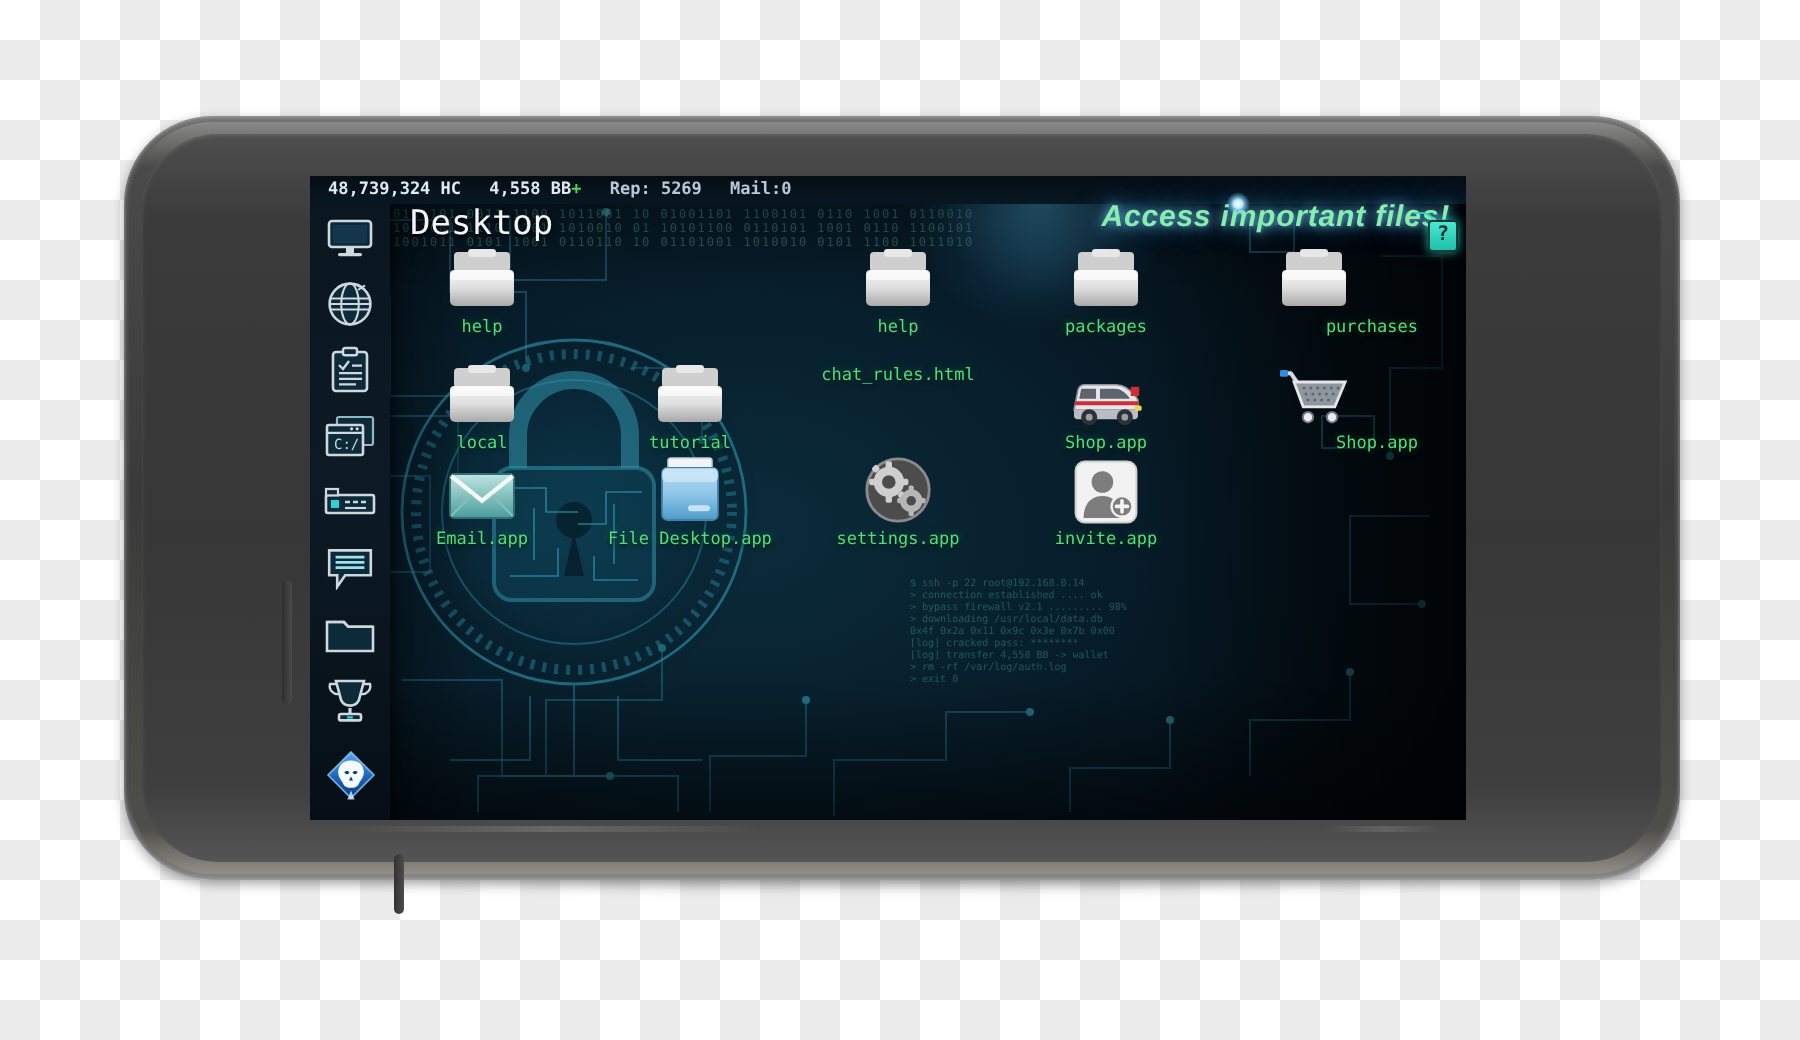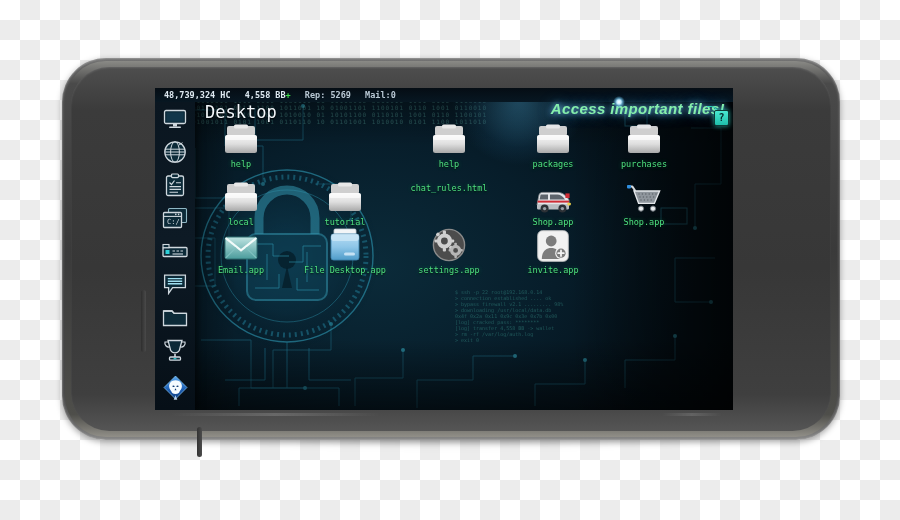--- a/index.html
+++ b/index.html
@@ -179,21 +179,21 @@
     position:absolute;width:104px;text-align:center;cursor:pointer;
   }
   .desk-icon .art{height:34px;display:flex;align-items:flex-end;justify-content:center;}
   .desk-icon .lbl{
     margin-top:3px;
     font-family:"DejaVu Sans Mono","Liberation Mono",monospace;
     font-size:8.5px;color:#4ee07f;
     text-shadow:0 1px 2px rgba(0,0,0,.95),0 0 4px rgba(40,200,110,.45);
     white-space:nowrap;overflow:visible;
   }
-  .c0{left:-6px;} .c1{left:98px;} .c2{left:202px;} .c3{left:306px;} .c4{left:397px;}
+  .c0{left:-6px;} .c1{left:98px;} .c2{left:202px;} .c3{left:306px;} .c4{left:410px;text-align:right;}
 </style>
 </head>
 <body>
 
 <div id="phone-wrap">
   <div id="phone-shadow"></div>
   <div id="phone-body">
     <div id="phone-rim">
       <div id="phone-inner"></div>
     </div>

